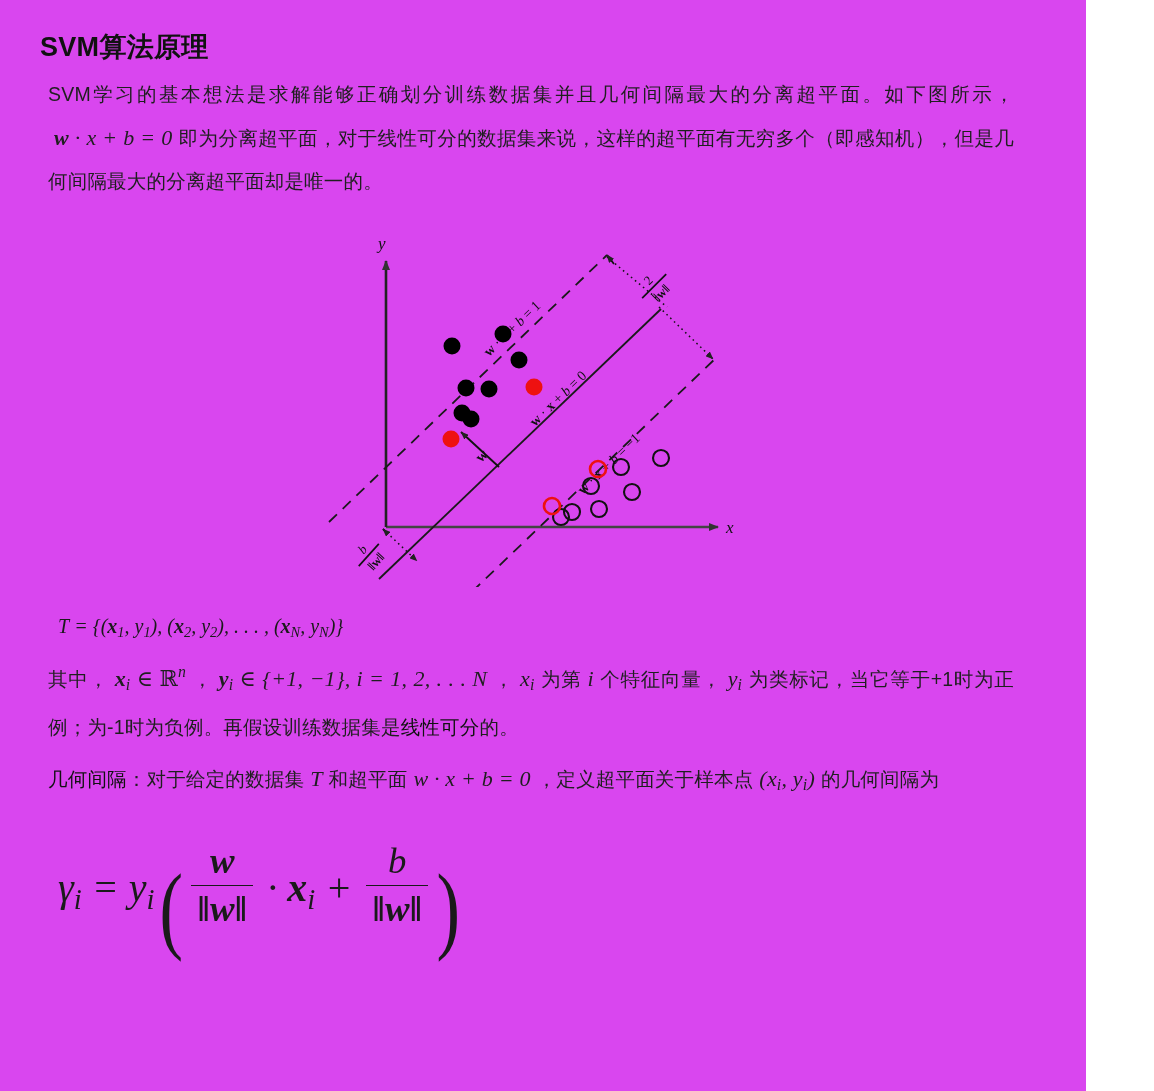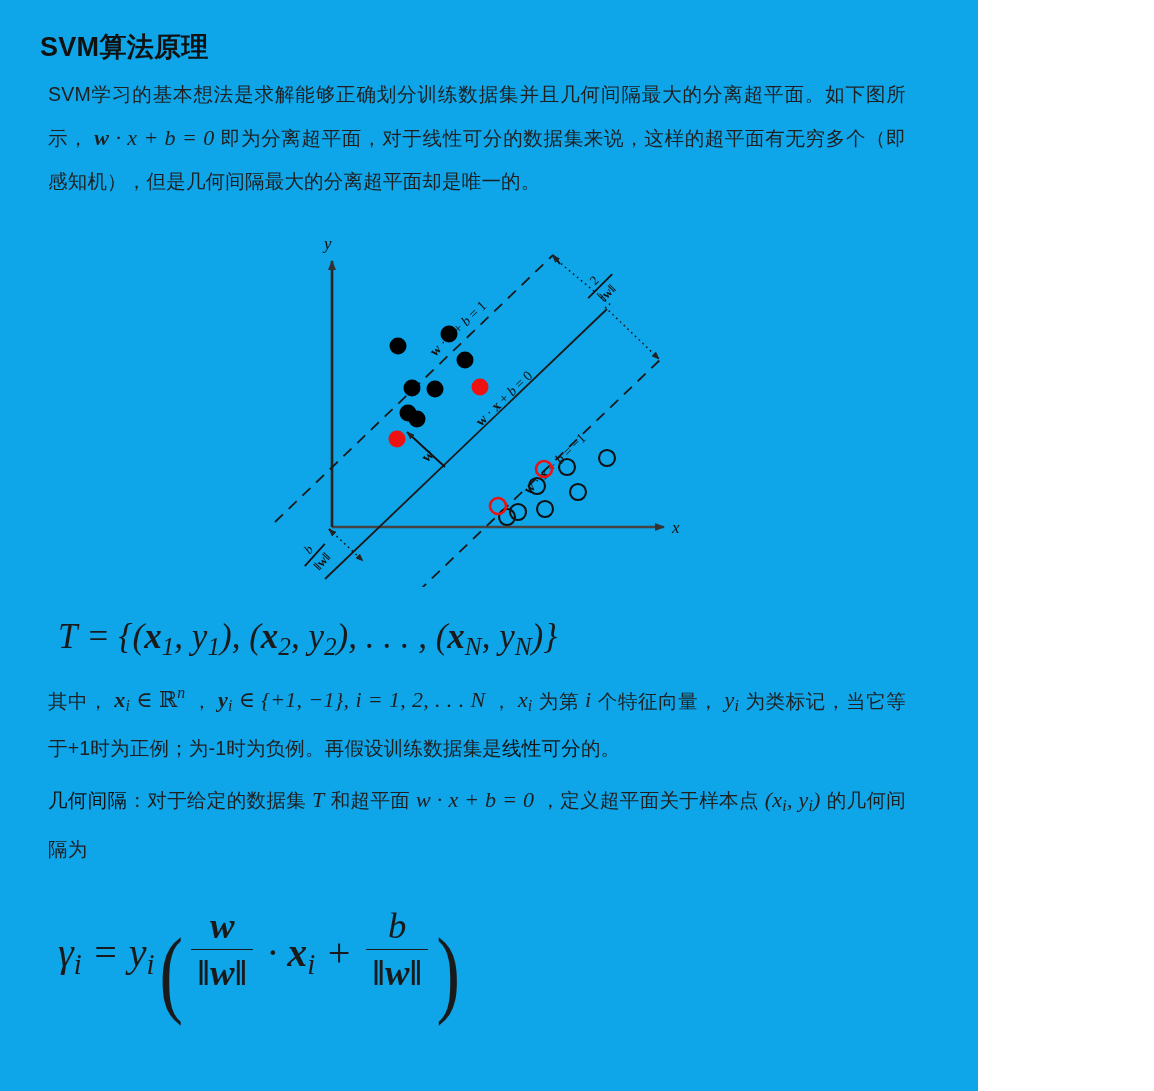--- a/index.html
+++ b/index.html
@@ -11,25 +11,25 @@
   body {
     width: 1154px;
     height: 1091px;
     overflow: hidden;
     font-family: "Liberation Sans", "DejaVu Sans", sans-serif;
     color: #1a1a1a;
     -webkit-font-smoothing: antialiased;
   }
   .page {
     position: relative;
-    width: 978px;
+    width: 1086px;
     min-height: 1091px;
     padding: 0;
     box-sizing: border-box;
-    background: #0ea5e9;
+    background: #d946ef;
   }
   .content {
     padding: 22px 64px 0 40px;
   }
 
   
   h1.article-title {
     font-family: "Liberation Sans", "DejaVu Sans", sans-serif;
     font-size: 27px;
     font-weight: bold;
@@ -78,21 +78,21 @@
     font-style: italic;
   }
   .inline-math {
     font-family: "Liberation Serif", "DejaVu Serif", serif;
     font-size: 22px;
     padding: 0 6px;
     white-space: nowrap;
   }
   .display-math {
     font-family: "Liberation Serif", "DejaVu Serif", serif;
-    font-size: 35px;
+    font-size: 20px;
     margin: 26px 0 0 18px;
     white-space: nowrap;
     line-height: 1.35;
   }
   .eq-final {
     font-size: 40px;
     margin-top: 34px;
   }
 
   

